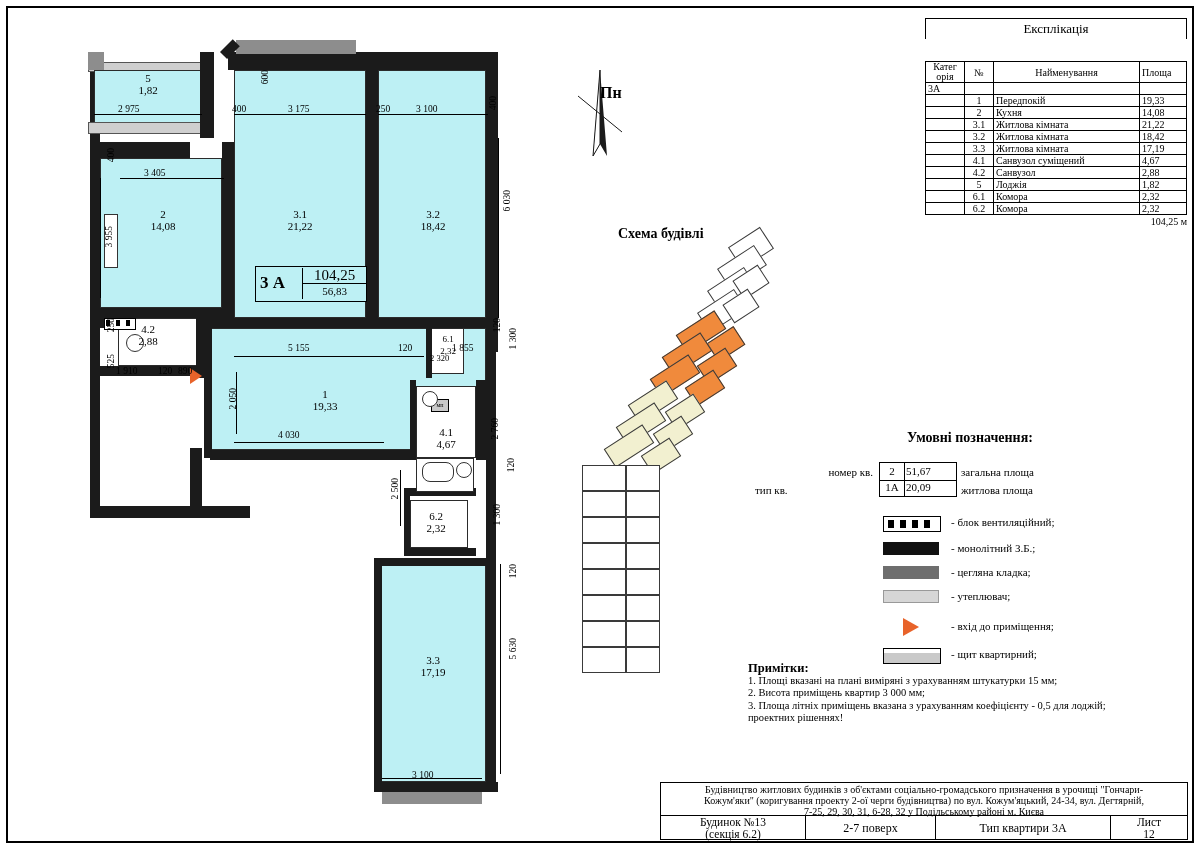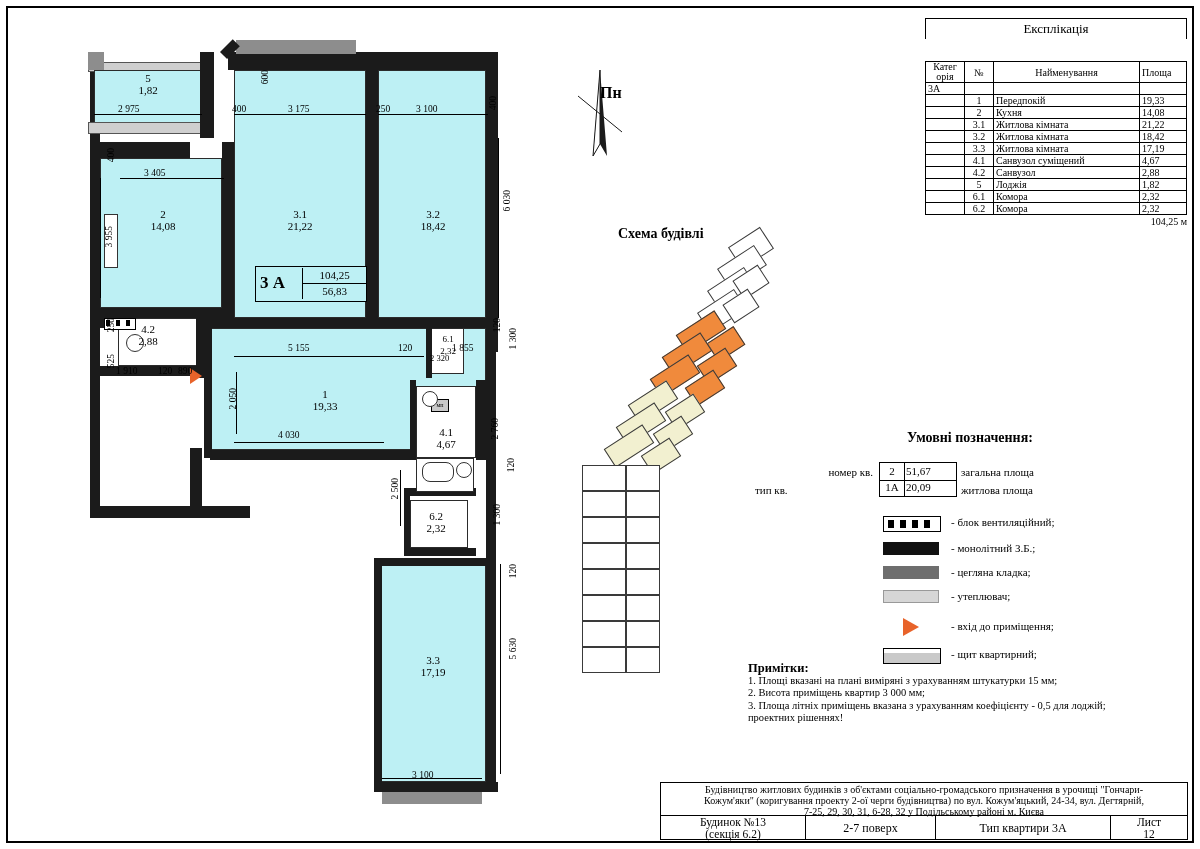--- a/index.html
+++ b/index.html
@@ -184,21 +184,21 @@
       <span>6.2</span><br>
       <span>2,32</span>
     </div>
     <div class="lbl" style="left:348px;top:636px;width:50px;">
       <span>3.3</span><br>
       <span>17,19</span>
     </div>
 
     <div class="areabox" style="left:195px;top:216px;width:110px;height:34px;margin-top:32px;">
       <div style="position:absolute;left:4px;top:6px;font-size:17px;font-weight:bold;">3 А</div>
-      <div style="position:absolute;left:46px;top:1px;width:63px;height:15px;border-left:1px solid #000;border-bottom:1px solid #000;text-align:center;font-size:11px;line-height:15px;">104,25</div>
+      <div style="position:absolute;left:46px;top:1px;width:63px;height:15px;border-left:1px solid #000;border-bottom:1px solid #000;text-align:center;font-size:15px;line-height:15px;">104,25</div>
       <div style="position:absolute;left:46px;top:16px;width:63px;height:16px;border-left:1px solid #000;text-align:center;font-size:11px;line-height:16px;">56,83</div>
     </div>
 
     <div class="dim" style="left:58px;top:86px;">2 975</div>
     <div class="dim" style="left:172px;top:86px;">400</div>
     <div class="dim vert" style="left:200px;top:52px;">600</div>
     <div class="dim" style="left:228px;top:86px;">3 175</div>
     <div class="dim" style="left:316px;top:86px;">250</div>
     <div class="dim" style="left:356px;top:86px;">3 100</div>
     <div class="dim vert" style="left:428px;top:78px;">400</div>

